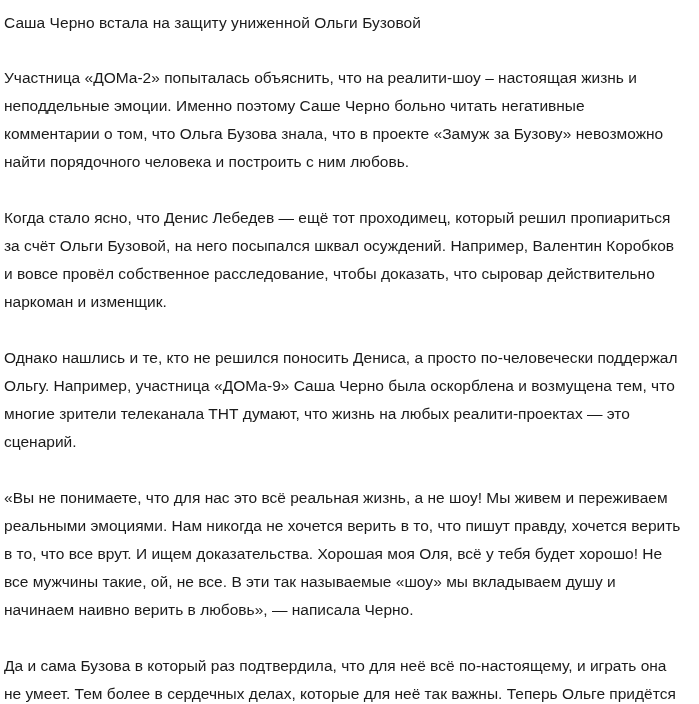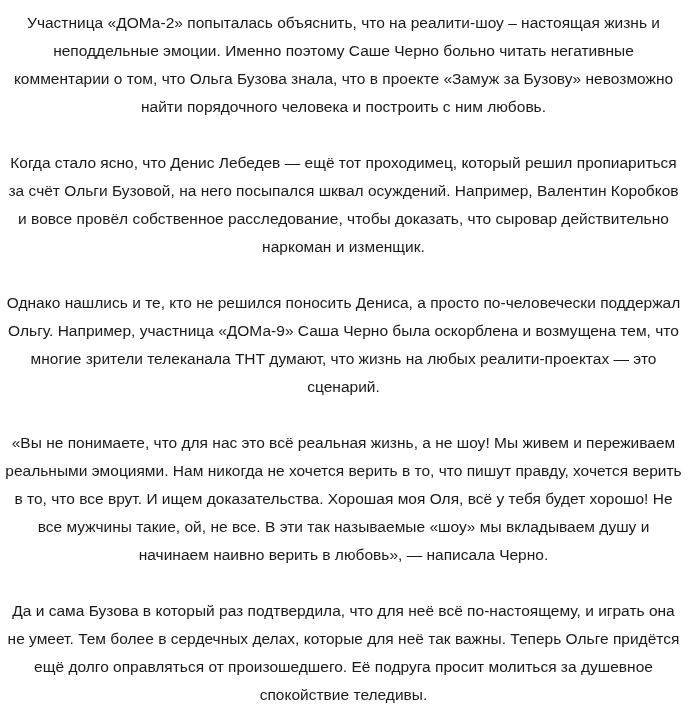--- a/index.html
+++ b/index.html
@@ -28,30 +28,31 @@
     color: #1a1a1a;
     letter-spacing: 0.05px;
   }
   .article-body p {
     font-size: 15.5px;
     font-weight: 400;
     line-height: 28px;
     margin: 0 0 28px 0;
     color: #1a1a1a;
     letter-spacing: 0.01px;
-    text-align: center;
+    text-align: left;
   }
   .article-body p:last-child {
     margin-bottom: 0;
   }
 </style>
 </head>
 <body>
 
 <article class="article">
+  <h1 class="article-title">Саша Черно встала на защиту униженной Ольги Бузовой</h1>
 
   <div class="article-body">
     <p>Участница «ДОМа-2» попыталась объяснить, что на реалити-шоу – настоящая жизнь и неподдельные эмоции. Именно поэтому Саше Черно больно читать негативные комментарии о том, что Ольга Бузова знала, что в проекте «Замуж за Бузову» невозможно найти порядочного человека и построить с ним любовь.</p>
     <p>Когда стало ясно, что Денис Лебедев — ещё тот проходимец, который решил пропиариться за счёт Ольги Бузовой, на него посыпался шквал осуждений. Например, Валентин Коробков и вовсе провёл собственное расследование, чтобы доказать, что сыровар действительно наркоман и изменщик.</p>
     <p>Однако нашлись и те, кто не решился поносить Дениса, а просто по-человечески поддержал Ольгу. Например, участница «ДОМа-9» Саша Черно была оскорблена и возмущена тем, что многие зрители телеканала ТНТ думают, что жизнь на любых реалити-проектах — это сценарий.</p>
     <p>«Вы не понимаете, что для нас это всё реальная жизнь, а не шоу! Мы живем и переживаем реальными эмоциями. Нам никогда не хочется верить в то, что пишут правду, хочется верить в то, что все врут. И ищем доказательства. Хорошая моя Оля, всё у тебя будет хорошо! Не все мужчины такие, ой, не все. В эти так называемые «шоу» мы вкладываем душу и начинаем наивно верить в любовь», — написала Черно.</p>
     <p>Да и сама Бузова в который раз подтвердила, что для неё всё по-настоящему, и играть она не умеет. Тем более в сердечных делах, которые для неё так важны. Теперь Ольге придётся ещё долго оправляться от произошедшего. Её подруга просит молиться за душевное спокойствие теледивы.</p>
   </div>
 </article>
 

